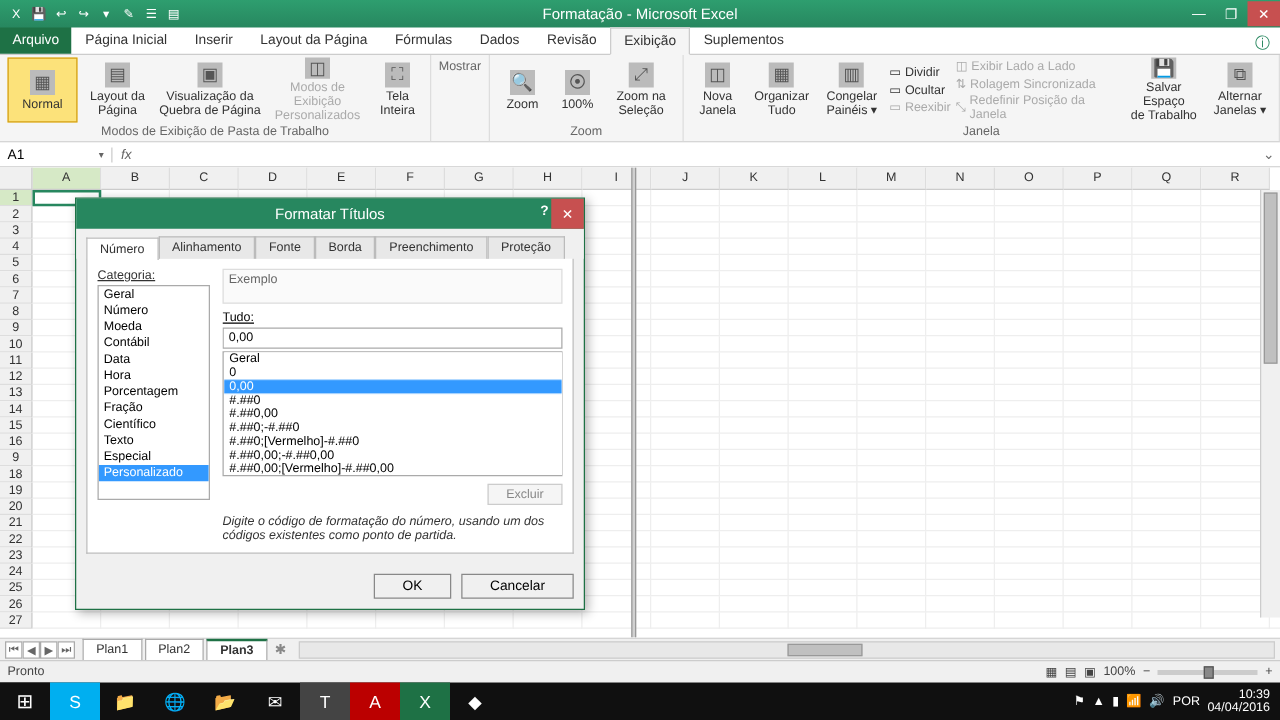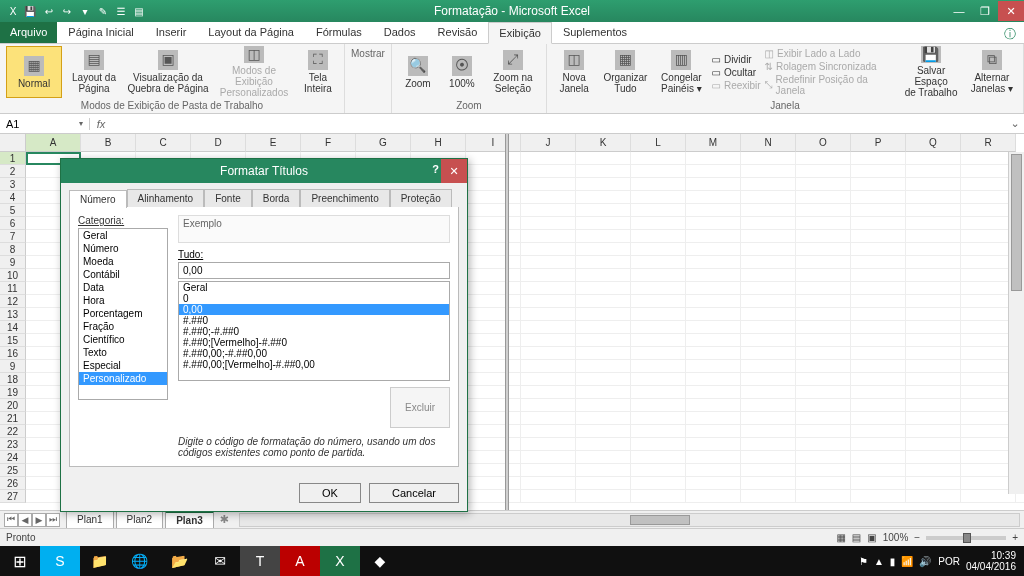--- a/index.html
+++ b/index.html
@@ -94,21 +94,21 @@
 .catlist div { padding:1px 4px; cursor:default;}
 .catlist div.sel { background:#3399ff; color:#fff;}
 .dlg-cols { display:flex; gap:10px;}
 .rightcol { flex:1;}
 .exbox { height:28px; border:1px solid #ddd; background:#fafafa; margin-bottom:6px; padding:2px 4px; font-size:10px; color:#666;}
 .tipolbl { font-size:10px; text-decoration:underline; margin-bottom:2px;}
 .tipoinput { width:100%; border:1px solid #aaa; padding:2px 4px; font-size:10px; margin-bottom:2px;}
 .fmtlist { width:100%; height:100px; border:1px solid #aaa; background:#fff; overflow-y:scroll; font-size:10px;}
 .fmtlist div { padding:0 4px; white-space:nowrap;}
 .fmtlist div.sel { background:#3399ff; color:#fff;}
-.delbtn { float:right; padding:14px 14px; font-size:10px; color:#888; border:1px solid #ccc; background:#f5f5f5; margin-top:6px;}
+.delbtn { float:right; padding:2px 14px; font-size:10px; color:#888; border:1px solid #ccc; background:#f5f5f5; margin-top:6px;}
 .hint { clear:both; font-size:10px; color:#333; padding-top:8px;font-style:italic;}
 .dlg-buttons { display:flex; justify-content:flex-end; gap:8px; padding:8px;}
 .dlg-buttons button { padding:3px 22px; font-size:11px; border:1px solid #888; background:#f0f0f0;}
 </style>
 </head>
 <body>
 
 <div class="titlebar">
   <div class="qat">
     <span>X</span>
@@ -941,20 +941,21 @@
       </div>
       <div class="rightcol">
         <div class="exbox">Exemplo</div>
         <div class="tipolbl">Tudo:</div>
         <input class="tipoinput" value="0,00" style="">
         <div class="fmtlist" id="fmtlist">
             <div>Geral</div>
             <div>0</div>
             <div class="sel">0,00</div>
             <div>#.##0</div>
+            <div>#.##0,00</div>
             <div>#.##0;-#.##0</div>
             <div>#.##0;[Vermelho]-#.##0</div>
             <div>#.##0,00;-#.##0,00</div>
             <div>#.##0,00;[Vermelho]-#.##0,00</div>
           </div>
         <button class="delbtn">Excluir</button>
         <div class="hint">Digite o código de formatação do número, usando um dos códigos existentes como ponto de partida.</div>
       </div>
     </div>
   </div>

